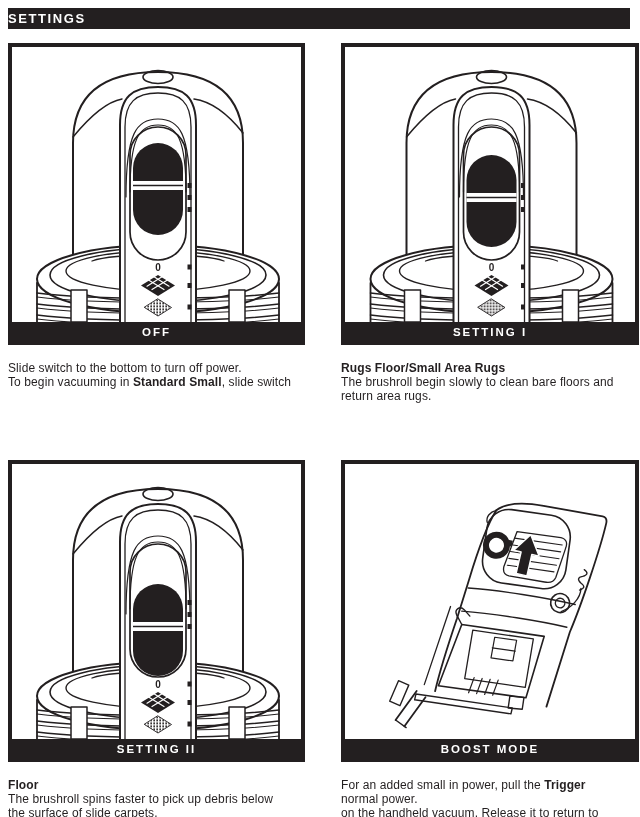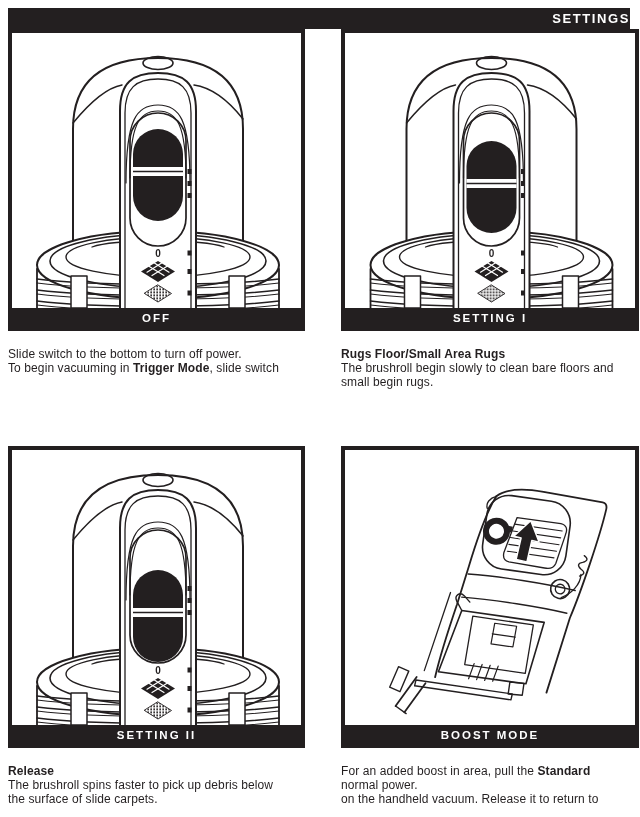--- a/index.html
+++ b/index.html
@@ -8,21 +8,22 @@
   }
   html,body{margin:0;padding:0;background:#fff;}
   body{
     width:640px;height:817px;overflow:hidden;
     font-family:"Liberation Sans",sans-serif;
     color:var(--ink);
   }
   .page{padding:8px 10px 0 8px;}
   .header-bar{
     width:622px;height:21px;background:var(--ink);
-    display:flex;align-items:center;justify-content:flex-end;
+    display:flex;align-items:center;justify-content:flex-start;
+    margin-bottom:14px;
   }
   .header-bar .title{
     color:#fff;font-weight:bold;font-size:13px;letter-spacing:1.6px;
   }
   .grid{
     display:grid;
     grid-template-columns:297px 298px;
     column-gap:36px;
   }
   .cell{display:block;}
@@ -139,61 +140,61 @@
               <rect x="121" y="96" width="50" height="92" rx="25" fill="#231f20"></rect>
               <rect x="121" y="134" width="50" height="9" fill="#ffffff"></rect>
               <line x1="121" y1="138.5" x2="171" y2="138.5" stroke="#231f20" stroke-width="1.5"></line>
             </g>
           </svg>
         </div>
         <div class="panel-label">OFF</div>
       </div>
       <div class="caption">
         <div class="cap-line"><span>Slide switch to the bottom to turn off power.</span></div>
-        <div class="cap-line"><span>To begin vacuuming in </span><span class="b">Trigger Mode</span><span>, slide switch</span></div>
+        <div class="cap-line"><span>To begin vacuuming in </span><span class="b">Standard Small</span><span>, slide switch</span></div>
       </div>
     </div>
 
     <div class="cell row1">
       <div class="panel-box">
         <div class="illus-wrap">
           <svg class="illus" viewBox="0 0 289 275">
             <use href="#vac-base"></use>
             <g transform="translate(0,12)">
               <rect x="121" y="96" width="50" height="92" rx="25" fill="#231f20"></rect>
               <rect x="121" y="134" width="50" height="9" fill="#ffffff"></rect>
               <line x1="121" y1="138.5" x2="171" y2="138.5" stroke="#231f20" stroke-width="1.5"></line>
             </g>
           </svg>
         </div>
         <div class="panel-label">SETTING I</div>
       </div>
       <div class="caption">
         <div class="cap-line"><span class="b">Rugs Floor/Small Area Rugs</span></div>
         <div class="cap-line"><span>The brushroll begin slowly to clean bare floors and</span></div>
-        <div class="cap-line"><span>small begin rugs.</span></div>
+        <div class="cap-line"><span>return area rugs.</span></div>
       </div>
     </div>
 
     <div class="cell row2">
       <div class="panel-box">
         <div class="illus-wrap">
           <svg class="illus" viewBox="0 0 289 275">
             <use href="#vac-base"></use>
             <g transform="translate(0,24)">
               <rect x="121" y="96" width="50" height="92" rx="25" fill="#231f20"></rect>
               <rect x="121" y="134" width="50" height="9" fill="#ffffff"></rect>
               <line x1="121" y1="138.5" x2="171" y2="138.5" stroke="#231f20" stroke-width="1.5"></line>
             </g>
           </svg>
         </div>
         <div class="panel-label">SETTING II</div>
       </div>
       <div class="caption">
-        <div class="cap-line"><span class="b">Release</span></div>
+        <div class="cap-line"><span class="b">Floor</span></div>
         <div class="cap-line"><span>The brushroll spins faster to pick up debris below</span></div>
         <div class="cap-line"><span>the surface of slide carpets.</span></div>
       </div>
     </div>
 
     <div class="cell row2">
       <div class="panel-box">
         <div class="illus-wrap">
           <svg class="illus" viewBox="0 0 289 275">
             <g stroke="#231f20" fill="none" stroke-width="1.8" stroke-linecap="round" stroke-linejoin="round" transform="translate(6,4) rotate(13 150 140)">
@@ -256,20 +257,20 @@
                 <path d="M86,240 L72,273"></path>
                 <path d="M66,234 L77,236 L73,258 L62,256 Z" stroke-width="1.4"></path>
                 <path d="M72,273 L84,278" stroke-width="1.4"></path>
               </g>
             </g>
           </svg>
         </div>
         <div class="panel-label">BOOST MODE</div>
       </div>
       <div class="caption">
-        <div class="cap-line"><span>For an added boost in area, pull the </span><span class="b">Standard</span></div>
+        <div class="cap-line"><span>For an added small in power, pull the </span><span class="b">Trigger</span></div>
         <div class="cap-line"><span>normal power.</span></div>
         <div class="cap-line"><span>on the handheld vacuum. Release it to return to</span></div>
       </div>
     </div>
 
   </div>
 </div>
 
 </body></html>

